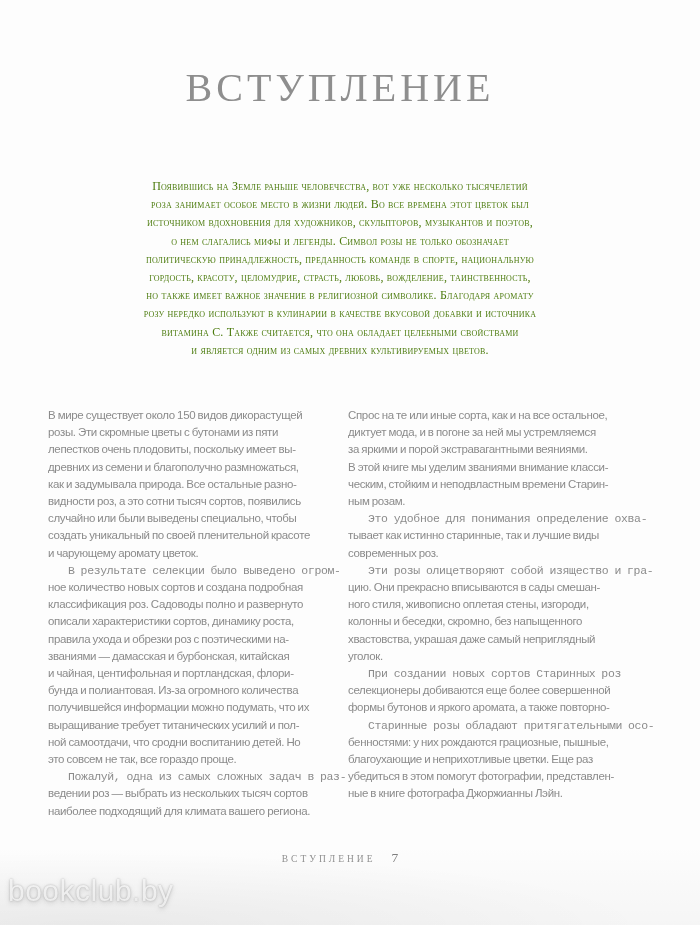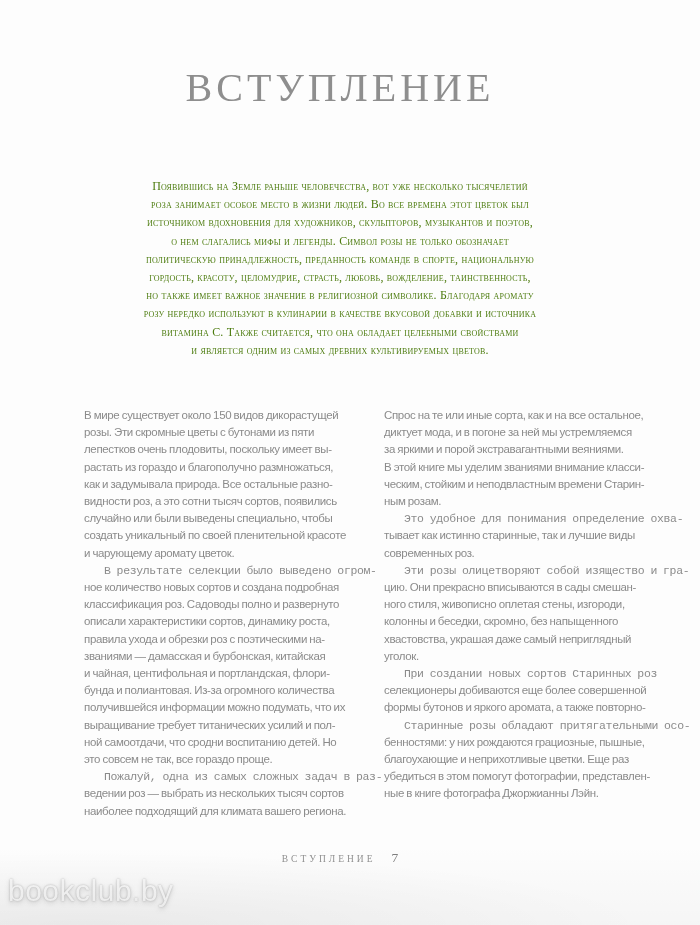--- a/index.html
+++ b/index.html
@@ -60,21 +60,21 @@
     display: flex;
     gap: 16px;
     font-family: "Liberation Sans", sans-serif;
     font-size: 11.5px;
     line-height: 17.2px;
     letter-spacing: -0.35px;
     word-spacing: -0.5px;
     color: #8b8b8b;
   }
   .col { width: 284px; }
-  .line { white-space: nowrap; margin-left: 36px; }
+  .line { white-space: nowrap; }
   .para.indent .line:first-child { text-indent: 20px; font-family: Liberation Mono, monospace; }
   .footer {
     position: absolute;
     top: 848px;
     left: 48px;
     width: 584px;
     text-align: center;
     color: #909090;
   }
   .footer-label {
@@ -122,21 +122,21 @@
       <div class="intro-line">витамина С. Также считается, что она обладает целебными свойствами</div>
       <div class="intro-line">и является одним из самых древних культивируемых цветов.</div>
     </div>
 
   <div class="cols">
     <div class="col" id="col-left">
         <div class="para">
           <div class="line">В мире существует около 150 видов дикорастущей</div>
           <div class="line">розы. Эти скромные цветы с бутонами из пяти</div>
           <div class="line">лепестков очень плодовиты, поскольку имеет вы-</div>
-          <div class="line">растать из гораздо и благополучно размножаться,</div>
+          <div class="line">древних из семени и благополучно размножаться,</div>
           <div class="line">как и задумывала природа. Все остальные разно-</div>
           <div class="line">видности роз, а это сотни тысяч сортов, появились</div>
           <div class="line">случайно или были выведены специально, чтобы</div>
           <div class="line">создать уникальный по своей пленительной красоте</div>
           <div class="line">и чарующему аромату цветок.</div>
         </div>
         <div class="para indent">
           <div class="line">В результате селекции было выведено огром-</div>
           <div class="line">ное количество новых сортов и создана подробная</div>
           <div class="line">классификация роз. Садоводы полно и развернуто</div>

